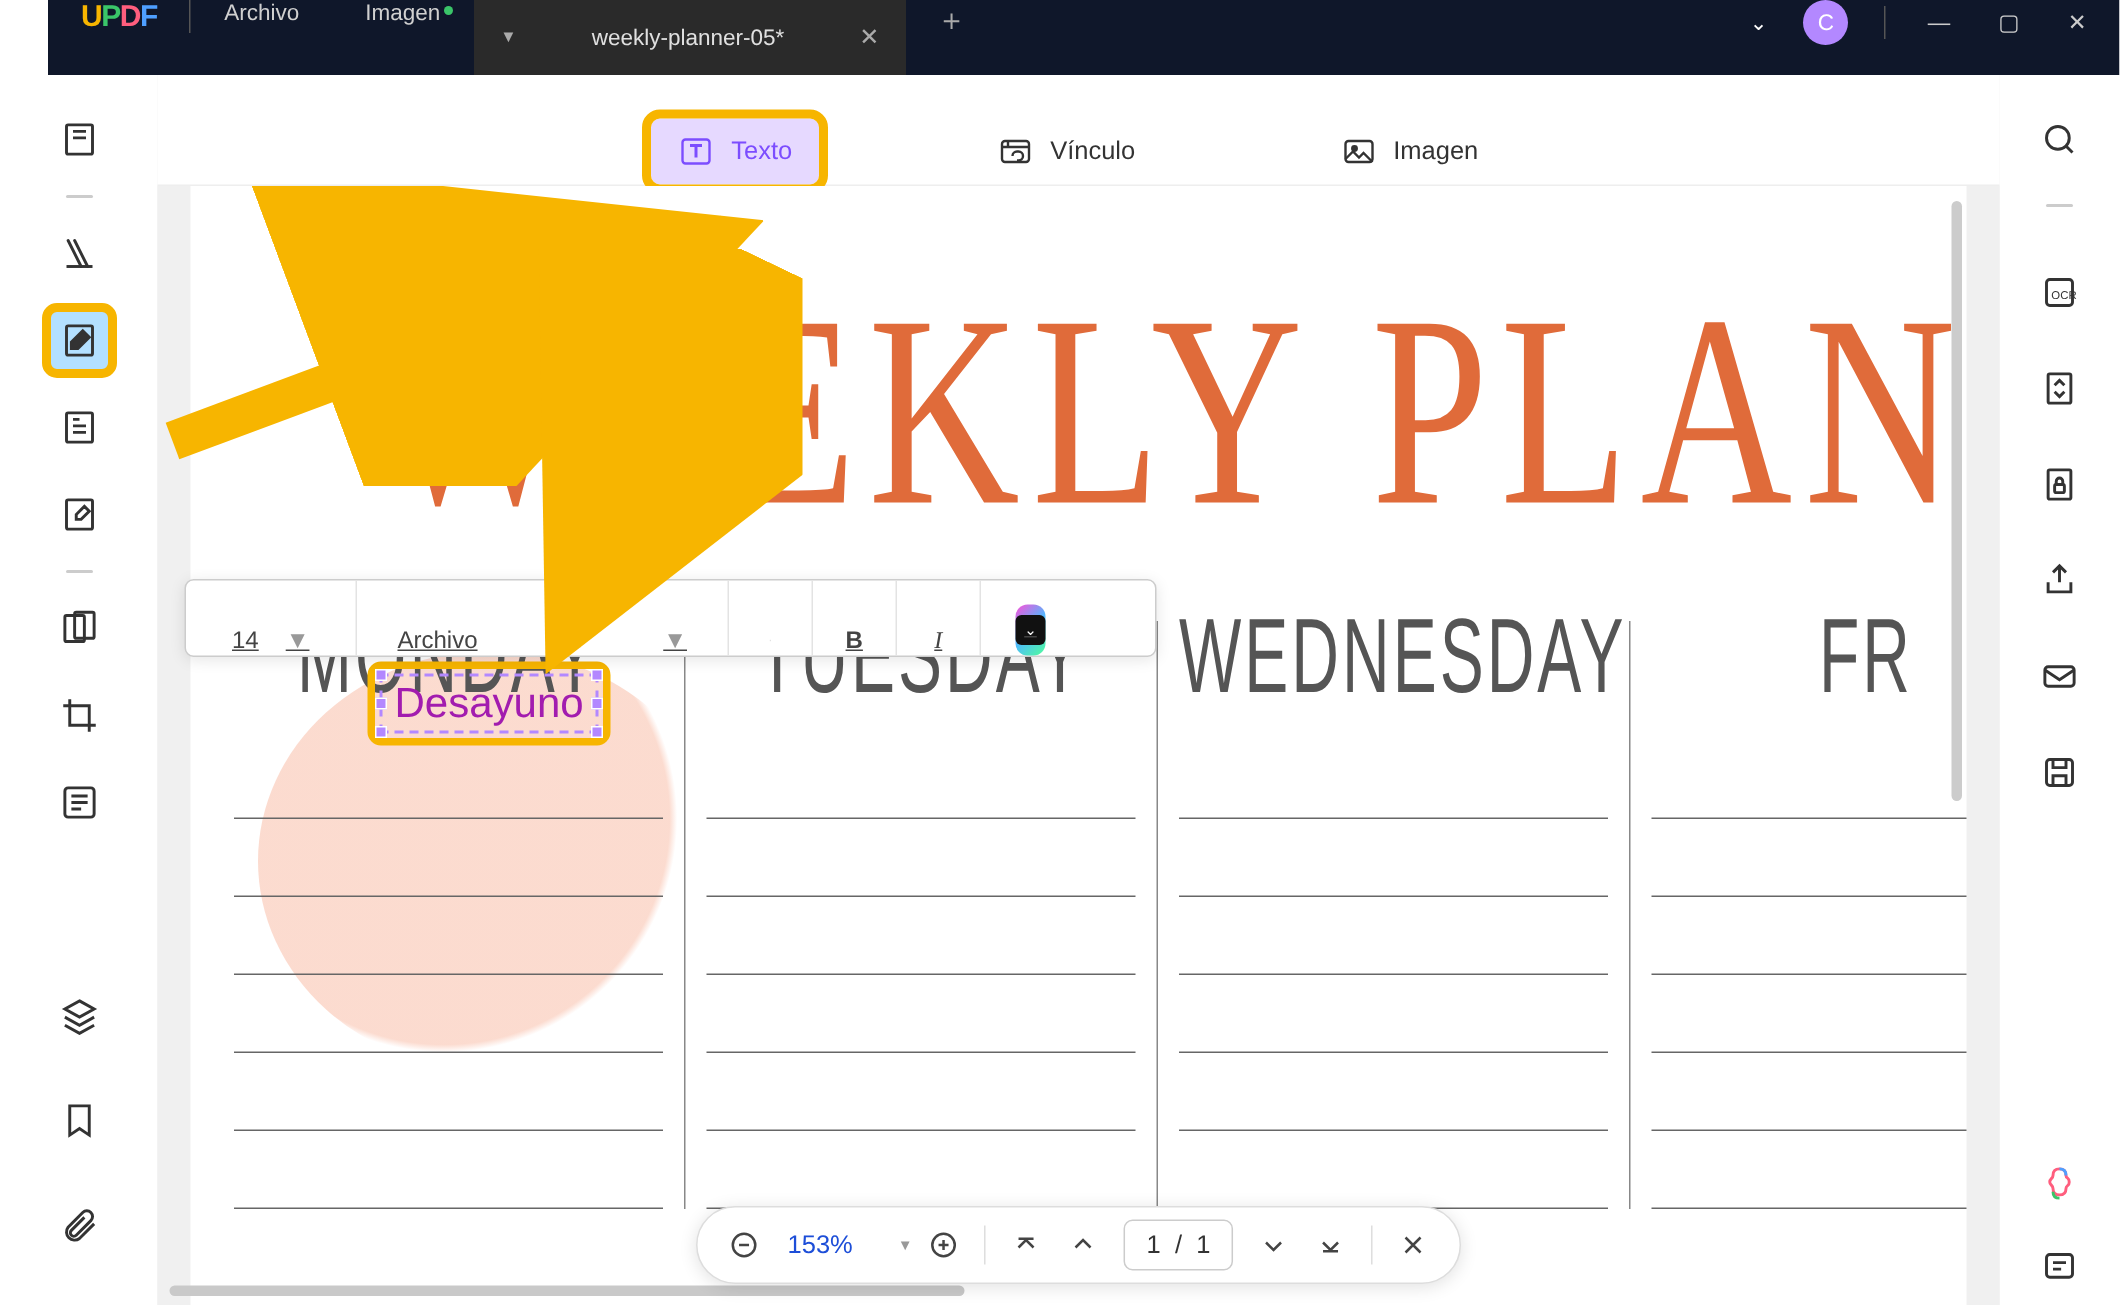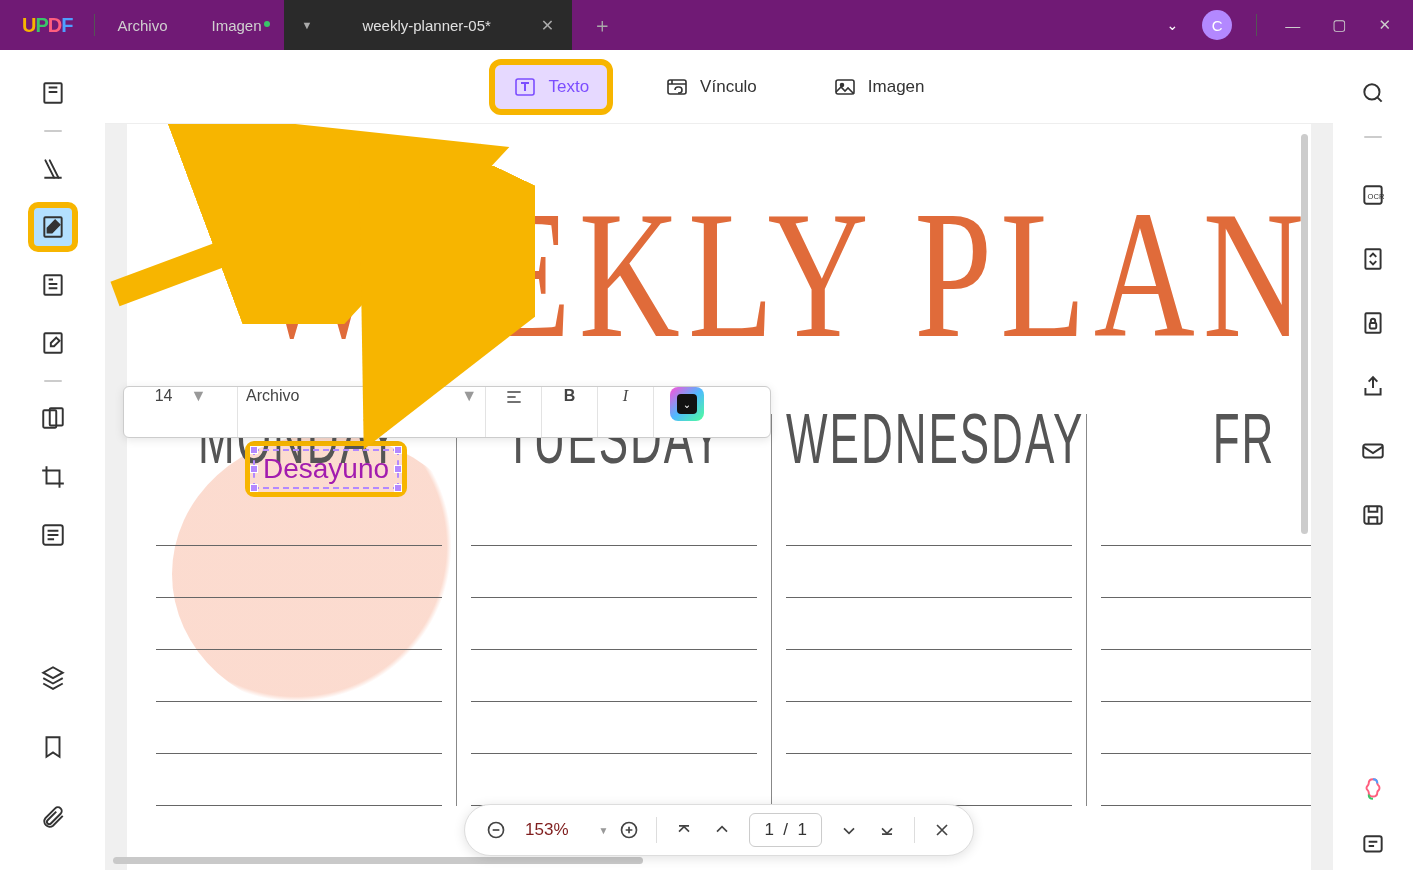--- a/index.html
+++ b/index.html
@@ -1,19 +1,19 @@
 <!DOCTYPE html>
 <html><head>
 <meta charset="utf-8">
 <style>
 * { box-sizing: border-box; margin: 0; padding: 0; font-family: -apple-system, "Segoe UI", sans-serif; }
 body { width: 1413px; height: 870px; overflow: hidden; background: #fff; position: relative; }
 
 
-.titlebar { height: 50px; background: #701a75; display: flex; align-items: center; color: #d0d0d0; font-size: 15px; }
+.titlebar { height: 50px; background: #0f172a; display: flex; align-items: flex-start; color: #d0d0d0; font-size: 15px; margin-left: 32px; }
 .logo { margin: 0 22px; font-weight: 800; font-size: 20px; letter-spacing: -1px; }
 .logo .u { color: #f7b500; }
 .logo .p { color: #3ac569; }
 .logo .d { color: #ff5e7e; }
 .logo .f { color: #4e9fff; }
 .divider { width: 1px; height: 22px; background: #555; }
 .menu-item { padding: 0 22px; cursor: pointer; position: relative; }
 .menu-dot { position: absolute; top: 4px; right: 14px; width: 6px; height: 6px; background: #3ac569; border-radius: 50%; }
 .tab { display: flex; align-items: center; background: #2a2a2a; height: 50px; padding: 0 18px; gap: 50px; }
 .tab-chev { color: #aaa; font-size: 11px; }
@@ -34,41 +34,41 @@
 .side-sep { width: 18px; height: 2px; background: #ccc; border-radius: 2px; margin: 0 0 14px; }
 .sidebar-left .bottom { margin-top: auto; padding-bottom: 18px; display:flex; flex-direction:column; align-items:center; gap:14px;}
 
 .sidebar-right { width: 80px; background: #fff; display: flex; flex-direction: column; align-items: center; padding-top: 22px; gap: 22px; }
 .sidebar-right .side-icon { margin-bottom: 0;}
 .sidebar-right .bottom { margin-top: auto; padding-bottom: 4px; display:flex; flex-direction:column; align-items:center; gap:14px;}
 
 .center { flex: 1; display: flex; flex-direction: column; background: #f0f0f0; position: relative; }
 
 
-.top-toolbar { height: 74px; background: #fff; display: flex; align-items: center; justify-content: center; gap: 40px; border-bottom: 1px solid #eee; }
+.top-toolbar { height: 74px; background: #fff; display: flex; align-items: flex-end; justify-content: center; gap: 101px; border-bottom: 1px solid #eee; }
 .tb-btn { display: flex; align-items: center; gap: 11px; font-size: 17px; color: #333; padding: 10px 18px; border-radius: 8px; cursor: pointer; }
 .tb-btn svg { width: 24px; height: 24px; stroke: #333; fill: none; stroke-width: 1.6; }
 .tb-btn.texto { background: #e6d9ff; color: #7c4dff; outline: 6px solid #f7b500; border-radius: 6px; }
 .tb-btn.texto svg { stroke: #7c4dff; }
 
 
 .doc-wrap { flex: 1; overflow: hidden; position: relative; background: #f0f0f0; }
 .doc { position: absolute; left: 22px; top: 0; right: 22px; bottom: 0; background: #fff; overflow: hidden; }
 .doc-title { font-size: 140px; letter-spacing: 8px; color: #e06b3a; position: absolute; top: 70px; right: -110px; font-family: "Comic Sans MS", cursive; font-weight: 400; transform: scaleY(1.3); white-space: nowrap; }
 .heart { position: absolute; left: 45px; top: 310px; width: 310px; height: 280px; border-radius: 50%; background: radial-gradient(circle at 40% 40%, #fbd5c7, #fbd5c7 60%, transparent 62%); opacity: .85; }
 .cols { position: absolute; top: 290px; left: 15px; right: -90px; display: flex; gap: 0; }
 .col { flex: 1; min-width: 244px; border-left: 1px solid #888; padding: 0 14px; }
 .col:first-child { border-left: none; }
 .col-head { font-size: 44px; color: #555; text-align: center; letter-spacing: 2px; font-family: "Arial Narrow", sans-serif; transform: scaleY(1.6); margin-bottom: 30px; }
 .line { border-bottom: 1px solid #666; height: 52px; }
 .scroll-track { position: absolute; right: 3px; top: 10px; width: 7px; height: 400px; background: #ccc; border-radius: 4px; }
 
 
 .fmt-bar { position: absolute; left: 18px; top: 262px; width: 648px; height: 52px; background: #fff; border: 1px solid #ccc; border-radius: 6px; display: flex; align-items: center; box-shadow: 0 2px 10px rgba(0,0,0,.1); z-index: 30; }
-.fmt-cell { display: flex; align-items: flex-start; justify-content: center; height: 100%; padding: 0 8px; border-right: 1px solid #e3e3e3; color: #444; cursor: pointer; }
+.fmt-cell { display: flex; align-items: flex-end; justify-content: center; height: 100%; padding: 0 27px; border-right: 1px solid #e3e3e3; color: #444; cursor: pointer; text-decoration: underline; }
 .fmt-cell:last-child { border-right: none; }
 .fmt-cell span { font-size: 16px; }
 .chev-dn { font-size: 10px; color: #999; margin-left: 18px; }
 .fmt-bold { font-weight: 800; font-size: 20px; }
 .fmt-italic { font-style: italic; font-family: serif; font-size: 22px; }
 .color-picker { width: 34px; height: 34px; border-radius: 8px; background: linear-gradient(135deg, #ff4fd8, #4fb9ff, #4fff9a); display: flex; align-items: center; justify-content: center; }
 .color-picker .inner { width: 20px; height: 20px; background: #111; border-radius: 4px; display:flex; align-items:center; justify-content:center;}
 .color-picker .inner::after{content:"⌄"; color:#fff; font-size:10px;}
 .align-ic svg { width: 20px; height: 20px; stroke: #444; stroke-width: 2; fill: none; }
 
@@ -80,21 +80,21 @@
 .handle.ml{top:50%;left:-5px;transform:translateY(-50%)}.handle.mr{top:50%;right:-5px;transform:translateY(-50%)}
 .textbox-text { font-size: 28px; color: #a21caf; }
 
 
 .arrow { position: absolute; z-index: 40; pointer-events: none; }
 
 
 .page-bar { position: absolute; left: 50%; bottom: 14px; transform: translateX(-50%); height: 52px; background: #fff; border: 1px solid #ddd; border-radius: 30px; display: flex; align-items: center; padding: 0 14px; gap: 4px; box-shadow: 0 2px 12px rgba(0,0,0,.12); z-index: 20; }
 .pb-btn { width: 34px; height: 34px; display: flex; align-items: center; justify-content: center; color: #444; cursor: pointer; border-radius: 50%; }
 .pb-btn svg { width: 20px; height: 20px; stroke: #444; fill: none; stroke-width: 2; }
-.pb-zoom { font-size: 17px; color: #7f1d1d; padding: 0 8px; }
+.pb-zoom { font-size: 17px; color: #1d4ed8; padding: 0 8px; }
 .pb-sep { width: 1px; height: 26px; background: #ddd; margin: 0 6px; }
 .pb-page { border: 1px solid #ccc; border-radius: 6px; padding: 6px 14px; font-size: 17px; color: #333; margin: 0 6px; }
 
 
 .hscroll { position: absolute; left: 8px; bottom: 6px; width: 530px; height: 7px; background: #c9c9c9; border-radius: 4px; }
 </style>
 </head>
 <body>
 
 <div class="titlebar">

